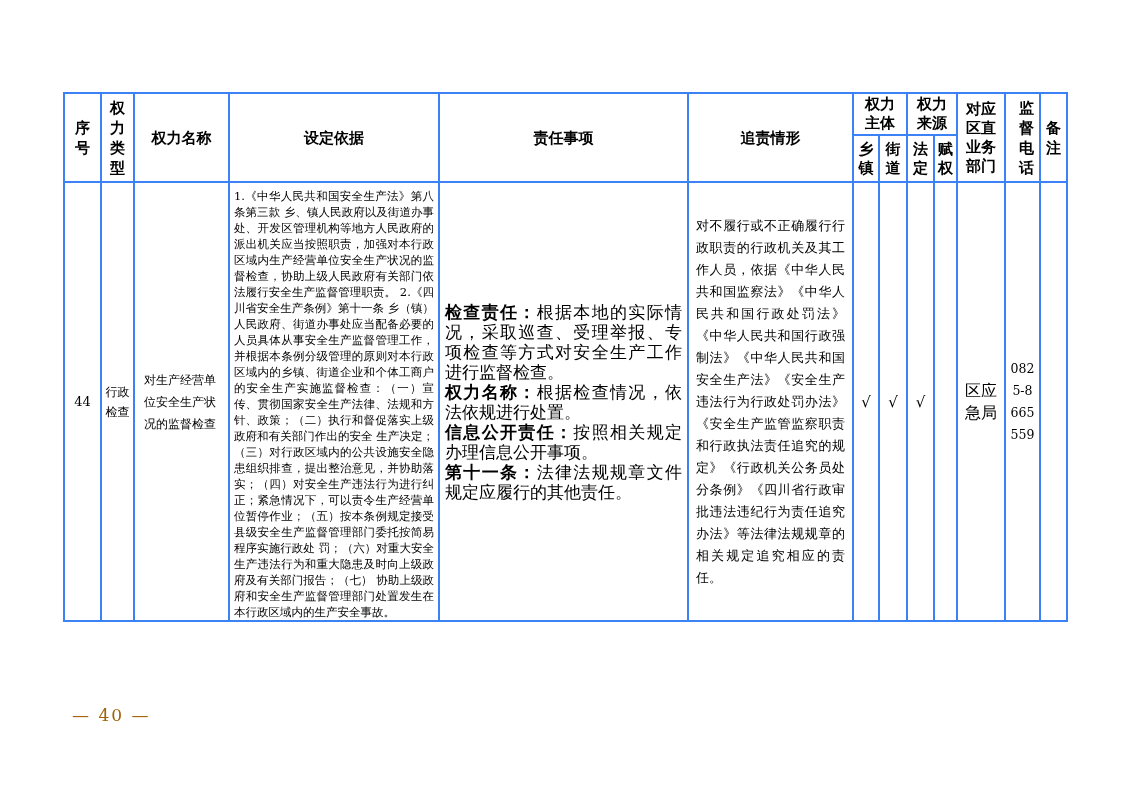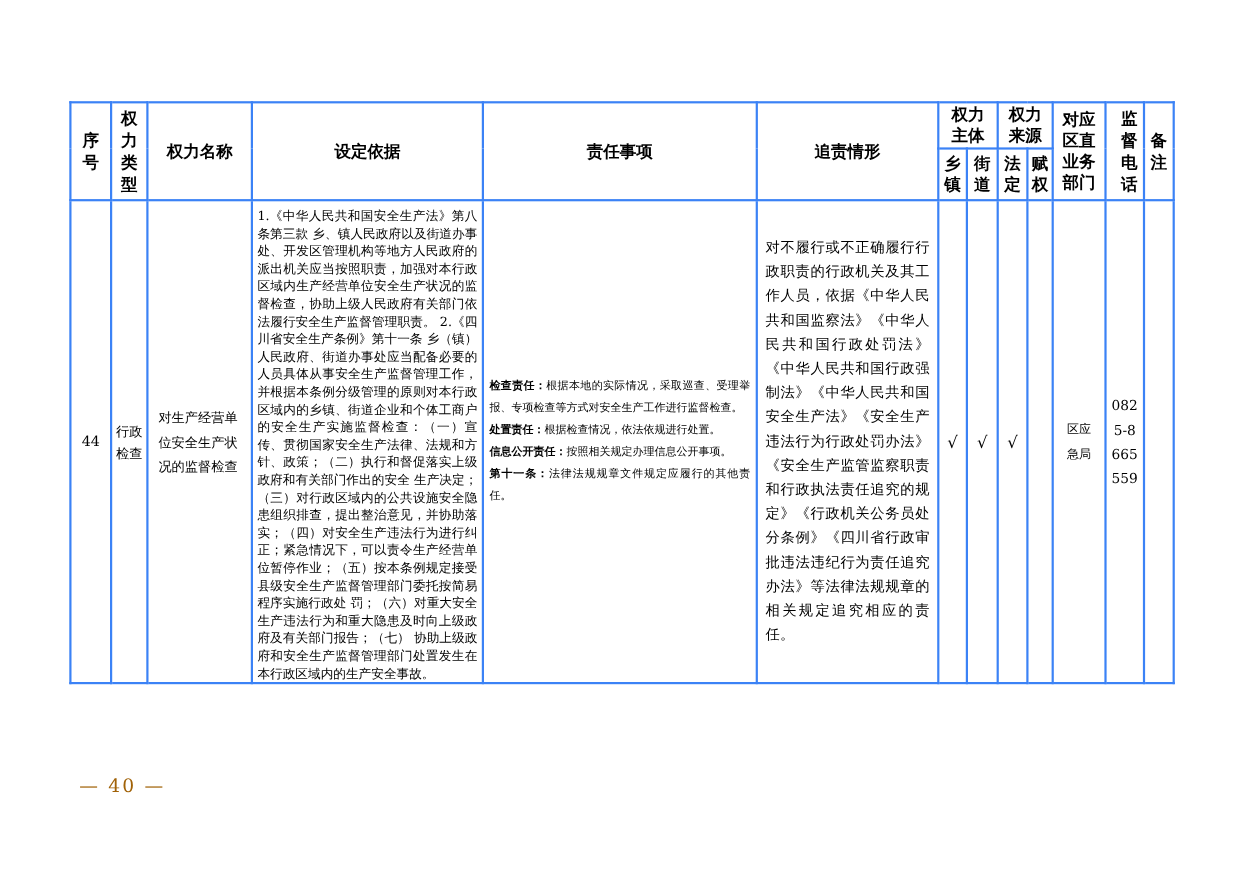--- a/index.html
+++ b/index.html
@@ -63,39 +63,39 @@
     padding: 0 9px; word-break: break-all;
   }
   td.c-basis {
     vertical-align: top;
     text-align: justify;
     font-size: 11.5px; line-height: 16px;
     padding: 5px 4px 0 4px;
     word-break: break-all;
   }
   td.c-duties {
-    font-size: 10px; line-height: 20px;
+    font-size: 17px; line-height: 20px;
     padding: 0 5px;
     text-align: justify;
     word-break: break-all;
   }
   td.c-duties p { margin: 0; }
   td.c-duties b { font-weight: bold; }
   td.c-account {
     font-size: 13px; line-height: 22px;
     padding: 0 7px;
     text-align: justify;
     word-break: break-all;
   }
   td.c-check {
     text-align: center; font-size: 15px;
     font-family: "DejaVu Sans", "Liberation Sans", sans-serif;
   }
   td.c-dept {
-    text-align: center; font-size: 11px; line-height: 22px;
+    text-align: center; font-size: 16px; line-height: 22px;
     padding: 0 7px; word-break: break-all;
   }
   td.c-phone {
     text-align: center; font-size: 12.5px; line-height: 22px;
     padding: 0 4px; word-break: break-all;
   }
   td.c-remarks { }
 
   
   .page-number {
@@ -149,21 +149,21 @@
       </tr>
     </thead>
     <tbody>
       <tr class="body-row">
         <td class="c-serial">44</td>
         <td class="c-type">行政检查</td>
         <td class="c-name">对生产经营单位安全生产状况的监督检查</td>
         <td class="c-basis">1.《中华人民共和国安全生产法》第八条第三款 乡、镇人民政府以及街道办事处、开发区管理机构等地方人民政府的派出机关应当按照职责，加强对本行政区域内生产经营单位安全生产状况的监督检查，协助上级人民政府有关部门依法履行安全生产监督管理职责。 2.《四川省安全生产条例》第十一条 乡（镇）人民政府、街道办事处应当配备必要的人员具体从事安全生产监督管理工作，并根据本条例分级管理的原则对本行政区域内的乡镇、街道企业和个体工商户的安全生产实施监督检查：（一）宣传、贯彻国家安全生产法律、法规和方针、政策；（二）执行和督促落实上级政府和有关部门作出的安全 生产决定；（三）对行政区域内的公共设施安全隐患组织排查，提出整治意见，并协助落实；（四）对安全生产违法行为进行纠正；紧急情况下，可以责令生产经营单位暂停作业；（五）按本条例规定接受县级安全生产监督管理部门委托按简易程序实施行政处 罚；（六）对重大安全生产违法行为和重大隐患及时向上级政府及有关部门报告；（七） 协助上级政府和安全生产监督管理部门处置发生在本行政区域内的生产安全事故。</td>
         <td class="c-duties">
           <p><b>检查责任：</b><span>根据本地的实际情况，采取巡查、受理举报、专项检查等方式对安全生产工作进行监督检查。</span></p>
-          <p><b>处置责任：</b><span>根据检查情况，依法依规进行处置。</span></p>
+          <p><b>权力名称：</b><span>根据检查情况，依法依规进行处置。</span></p>
           <p><b>信息公开责任：</b><span>按照相关规定办理信息公开事项。</span></p>
           <p><b>第十一条：</b><span>法律法规规章文件规定应履行的其他责任。</span></p>
         </td>
         <td class="c-account">对不履行或不正确履行行政职责的行政机关及其工作人员，依据《中华人民共和国监察法》《中华人民共和国行政处罚法》《中华人民共和国行政强制法》《中华人民共和国安全生产法》《安全生产违法行为行政处罚办法》《安全生产监管监察职责和行政执法责任追究的规定》《行政机关公务员处分条例》《四川省行政审批违法违纪行为责任追究办法》等法律法规规章的相关规定追究相应的责任。</td>
         <td class="c-check">√</td>
         <td class="c-check">√</td>
         <td class="c-check">√</td>
         <td class="c-check"></td>
         <td class="c-dept">区应急局</td>
         <td class="c-phone">0825-8665559</td>

